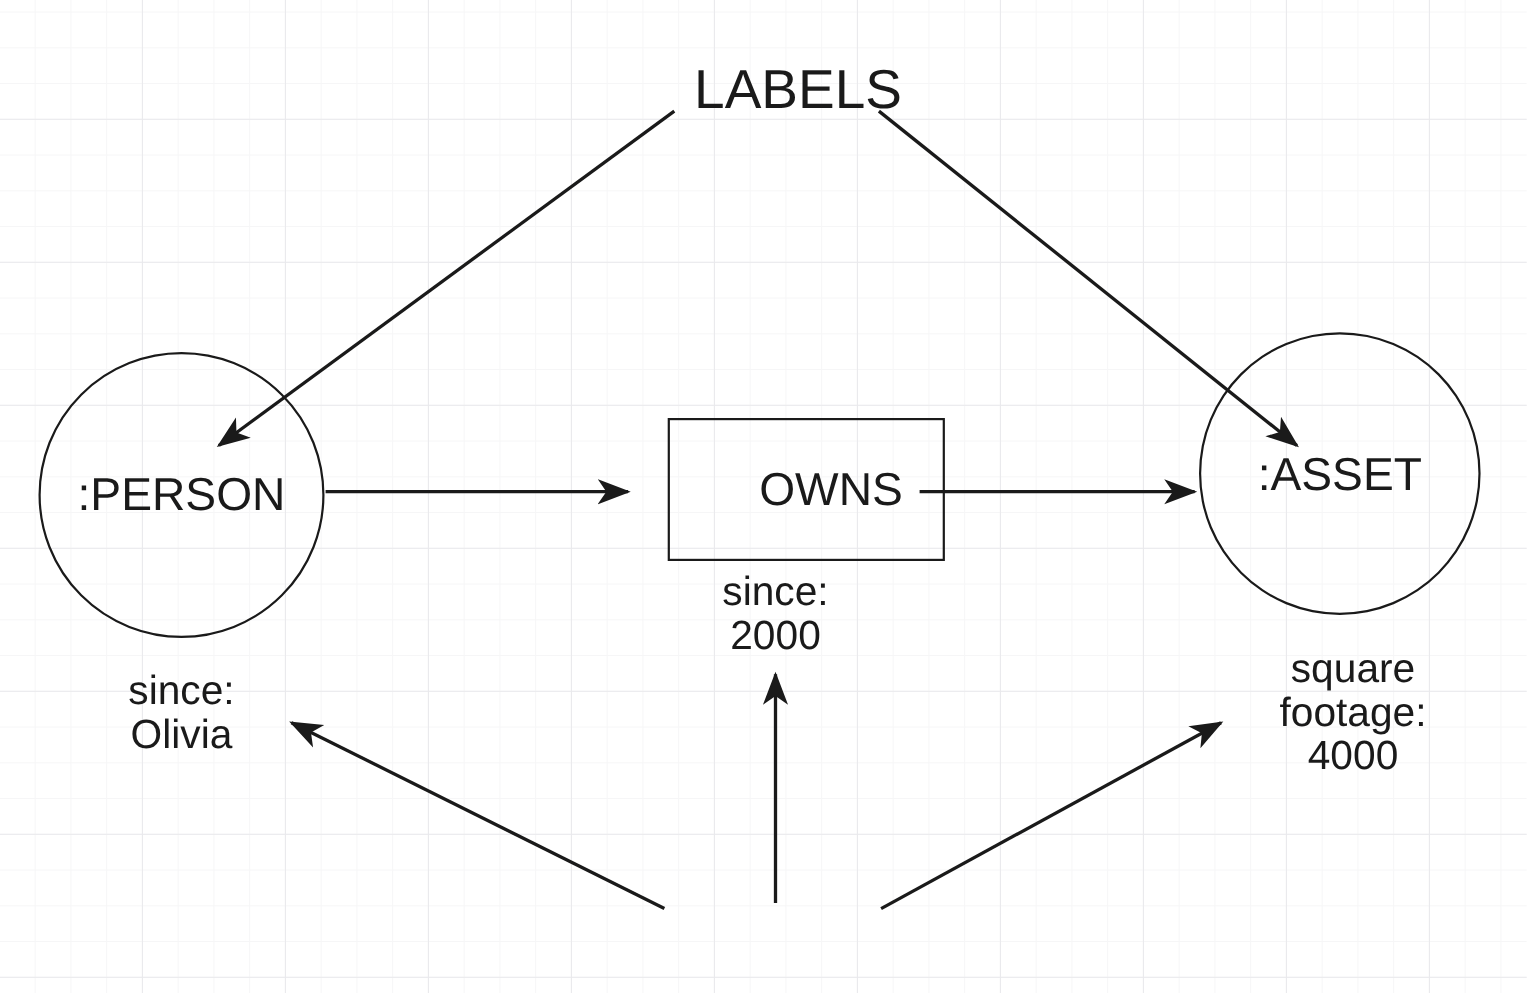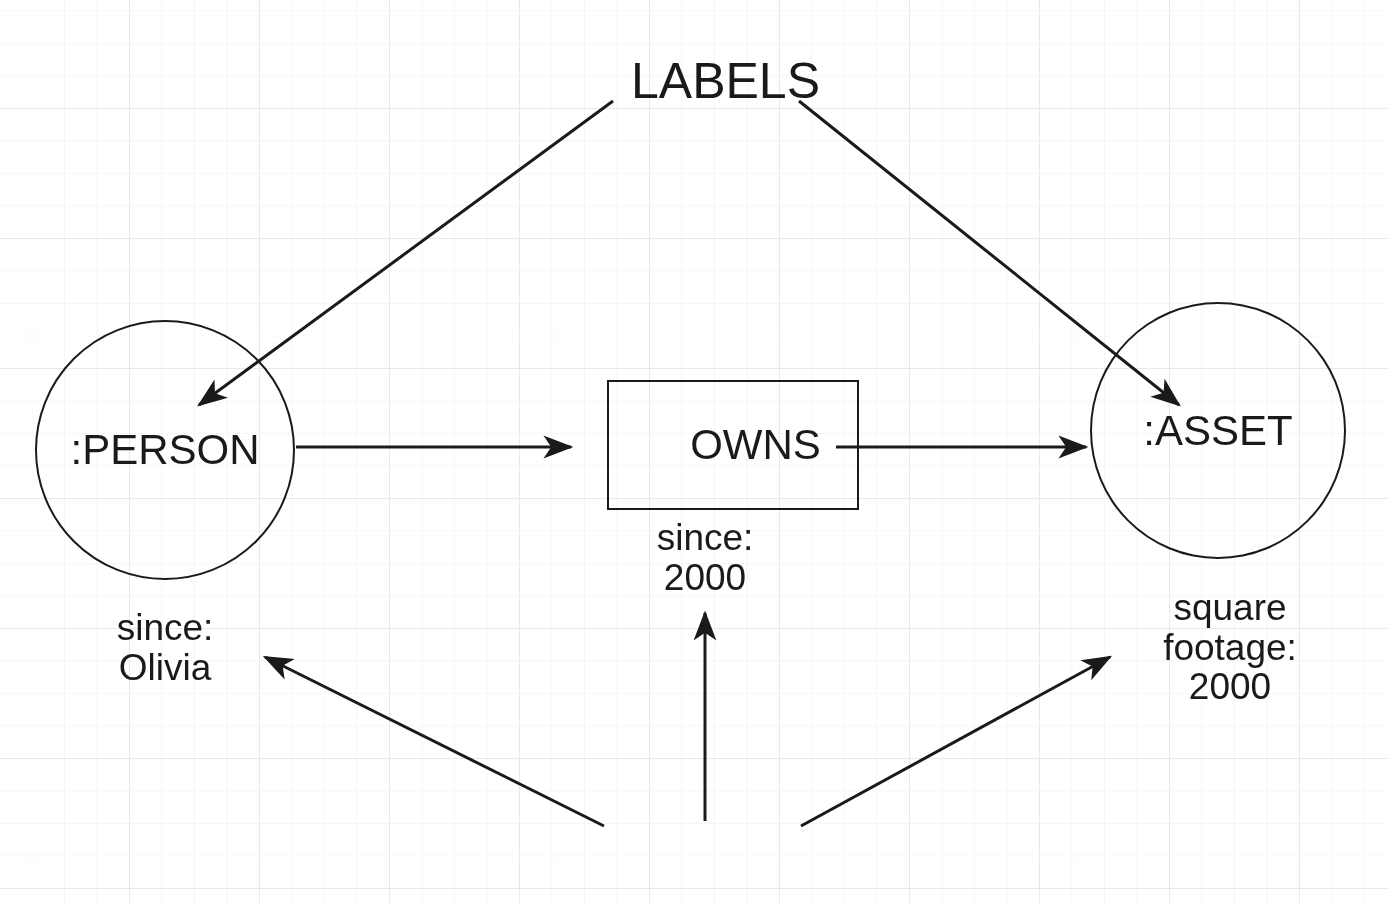--- a/index.html
+++ b/index.html
@@ -113,16 +113,16 @@
   <div class="free-label" style="left:631px; top:55px; width:150px;">LABELS</div>
 
   <div class="free-label small" style="left:80px; top:608px; width:170px;">since:
 Olivia</div>
 
   <div class="free-label small" style="left:625px; top:518px; width:160px;">since:
 2000</div>
 
   <div class="free-label small" style="left:1133px; top:588px; width:194px;">square
 footage:
-2000</div>
+4000</div>
 
 
 </div>
 
 </body></html>

